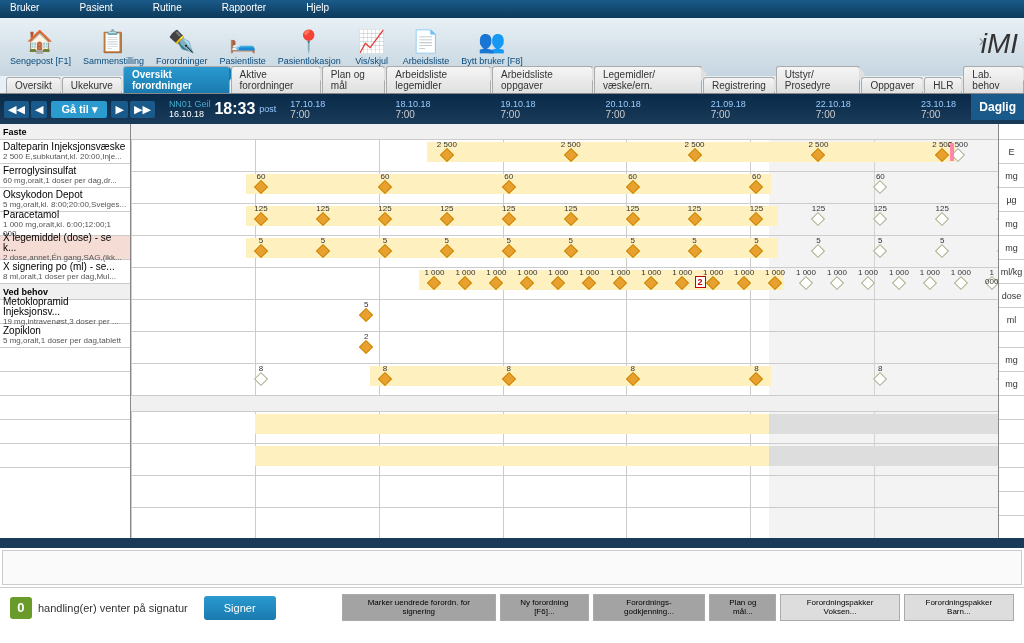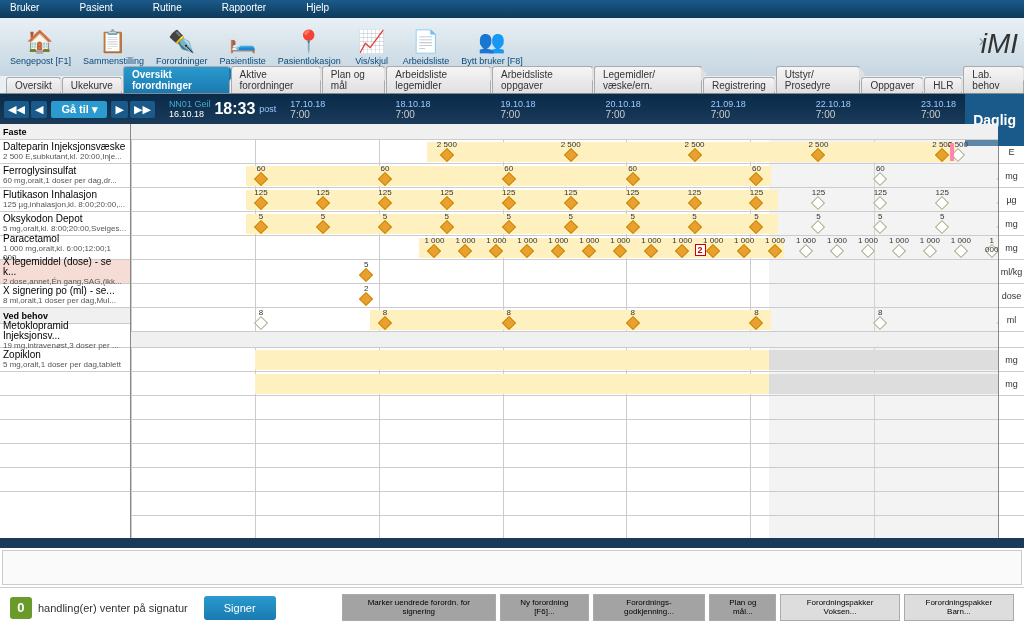--- a/index.html
+++ b/index.html
@@ -20,31 +20,31 @@
 .timehdr{background:linear-gradient(#0a2a4a,#1a3a5a);height:30px;display:flex;align-items:center;color:#fff;position:relative}
 .navbtns{display:flex;gap:2px;padding:0 4px}
 .navbtns span{background:#1a5a8a;padding:2px 4px;border-radius:2px;cursor:pointer;font-size:11px}
 .gabtn{background:#2a9acf;padding:2px 10px;border-radius:2px;cursor:pointer;font-size:11px;font-weight:bold}
 .patinfo{margin-left:10px;font-size:9px}
 .patinfo .name{color:#4ac}
 .pattime{font-size:16px;font-weight:bold;margin:0 4px}
 .dates{flex:1;display:flex;margin-left:12px}
 .datecol{flex:1;text-align:left;font-size:9px;color:#9cf;padding:2px}
 .datecol .d700{color:#ccc;font-size:10px}
-.daglig{position:absolute;right:0;top:0;background:#1a5a8a;padding:18px 8px;font-size:14px;font-weight:bold}
+.daglig{position:absolute;right:0;top:0;background:#1a5a8a;padding:6px 8px;font-size:12px;font-weight:bold}
 .grid{display:flex;height:414px;overflow:hidden}
 .leftcol{width:131px;border-right:1px solid #888}
 .rightcol{flex:1;position:relative;overflow:hidden}
 .unitcol{width:26px;border-left:1px solid #888}
 .row{height:24px;border-bottom:1px solid #ccc;display:flex;align-items:center;padding:2px 3px;font-size:9px;position:relative}
 .row.hdr{background:#f0f0f0;font-weight:bold;height:16px;padding-left:3px}
 .row .med{font-size:10px;color:#000;line-height:1}
 .row .det{font-size:8px;color:#555}
 .row.pink{background:#f5ddd5}
-.rrow{height:24px;border-bottom:1px solid #ccc;position:relative}
+.rrow{height:32px;border-bottom:1px solid #ccc;position:relative}
 .rrow.hdr{height:16px;background:#f0f0f0}
 .band{position:absolute;top:2px;height:20px;background:#fff0c0}
 .bandgray{position:absolute;top:2px;height:20px;background:#ddd}
 .vline{position:absolute;top:0;bottom:0;width:1px;background:#ccc}
 .diamond{position:absolute;width:10px;height:10px;transform:rotate(45deg);top:10px;border:1px solid #c80}
 .diamond.filled{background:#e8a030}
 .diamond.empty{background:#fff;border:1px solid #aa8}
 .dlbl{position:absolute;font-size:8px;color:#333;top:0px;text-align:center;transform:translateX(-50%)}
 .pinkbar{position:absolute;background:#f8a;width:4px;height:18px;top:3px}
 .alertbox{position:absolute;background:#fff;border:1px solid #c00;color:#c00;font-size:9px;padding:0 2px;top:8px;font-weight:bold}
@@ -180,26 +180,20 @@
       <div class="row">
         <div>
           <div class="med">Dalteparin Injeksjonsvæske</div>
           <div class="det">2 500 E,subkutant,kl. 20:00,Inje...</div>
         </div>
       </div>
       <div class="row">
         <div>
           <div class="med">Ferroglysinsulfat</div>
           <div class="det">60 mg,oralt,1 doser per dag,dr...</div>
-        </div>
-      </div>
-      <div class="row">
-        <div>
-          <div class="med">Flutikason Inhalasjon</div>
-          <div class="det">125 µg,inhalasjon,kl. 8:00;20:00,...</div>
         </div>
       </div>
       <div class="row">
         <div>
           <div class="med">Oksykodon Depot</div>
           <div class="det">5 mg,oralt,kl. 8:00;20:00,Sveiges...</div>
         </div>
       </div>
       <div class="row">
         <div>

